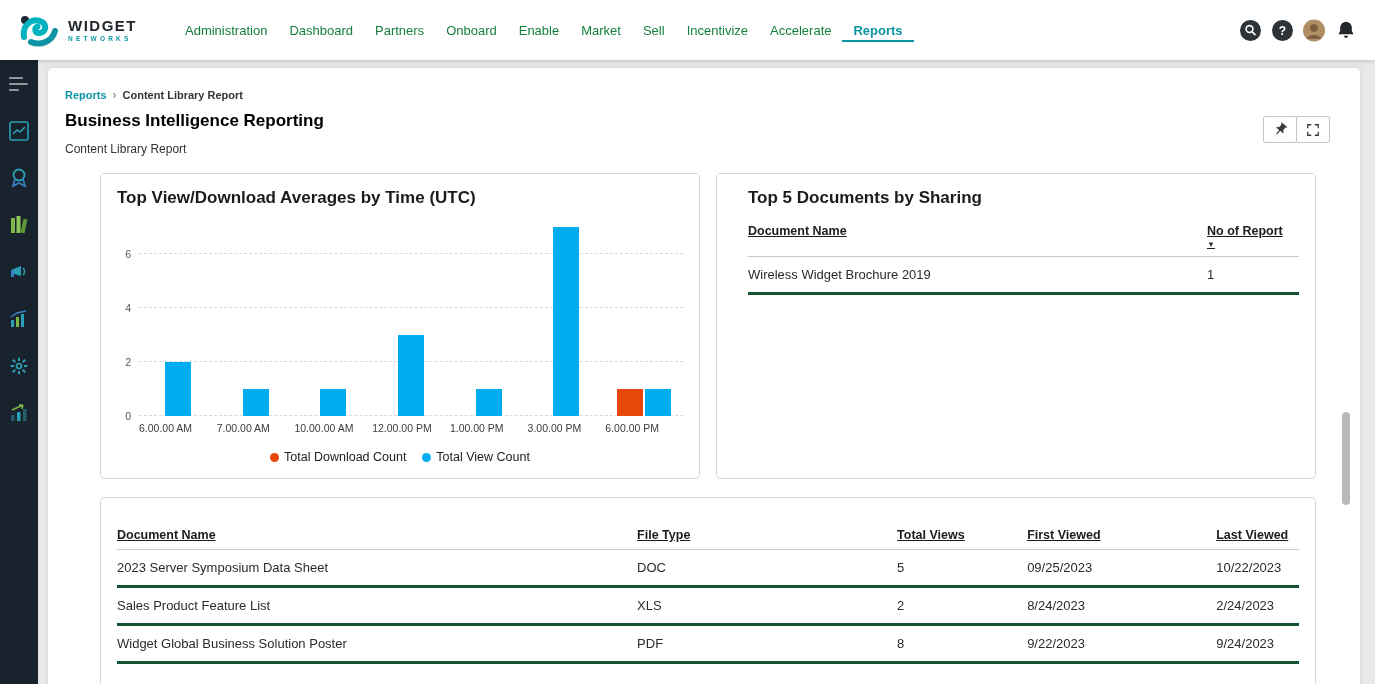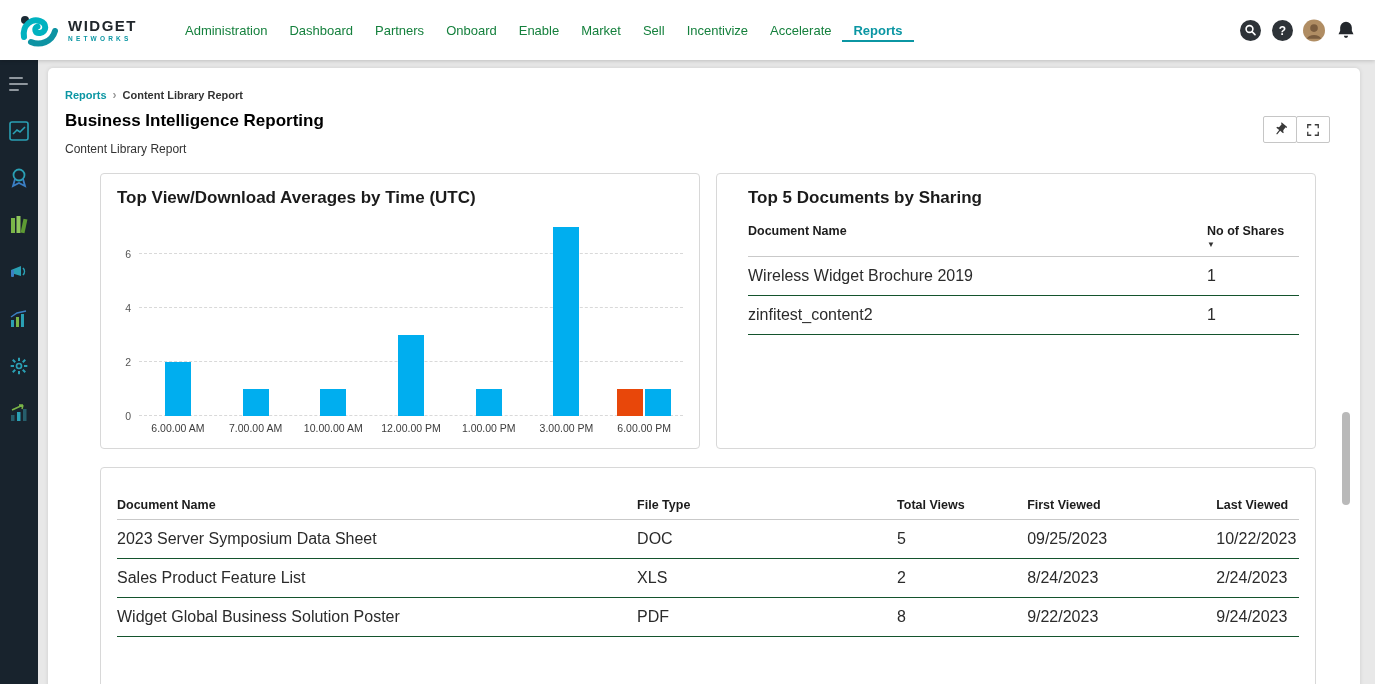--- a/index.html
+++ b/index.html
@@ -72,31 +72,31 @@
   
   .chart-body { display:flex; height:194px; margin-top:14px; }
   .y-axis { position:relative; width:22px; }
   .ytick { position:absolute; right:8; right:8px; font-size:10.5px; color:#555; }
   .plot { flex:1; position:relative; }
   .gridline { position:absolute; left:0; right:0; border-top:1px dashed #d9d9d9; }
   .bars { position:absolute; inset:0; display:flex; align-items:flex-end; z-index:2; }
   .bar-slot { flex:1; display:flex; justify-content:center; align-items:flex-end; gap:2px; height:100%; }
   .bar { width:26px; }
   .x-labels { display:flex; margin-left:22px; margin-top:6px; }
-  .xtick { flex:1; text-align:center; font-size:10.5px; color:#3c3c3c; white-space:nowrap; }
+  .xtick { flex:1; font-size:10.5px; color:#3c3c3c; white-space:nowrap; }
   .legend { display:flex; justify-content:center; gap:16px; margin-top:16px; }
   .legend-item { display:flex; align-items:center; gap:5px; font-size:12.5px; color:#222; }
   .legend-dot { width:9px; height:9px; border-radius:50%; display:inline-block; }
   
   table { width:100%; border-collapse:collapse; margin-top:4px; }
   th {
     text-align:left; font-size:12.5px; font-weight:bold; color:#1c1c1c;
-    padding:12px 0 7px 0; border-bottom:1px solid #c9c9c9; cursor:pointer; vertical-align:top;
-  }
-  td { font-size:16px; color:#2b2b2b; padding:10px 0; border-bottom:1px solid #14532d; }
+    padding:12px 0 7px 0; border-bottom:1px solid #c9c9c9; cursor:pointer; vertical-align:top;text-decoration:underline;
+  }
+  td { font-size:13px; color:#2b2b2b; padding:10px 0; border-bottom:3px solid #14532d; }
   .sort-arrow { display:block; font-size:8px; color:#333; margin-top:2px; }
   .shares-col { width:92px; }
   
   .scrollbar { position:absolute; right:10px; top:0; bottom:0; width:8px; }
   .scroll-thumb { position:absolute; top:344px; width:8px; height:93px; background:#b9b9b9; border-radius:4px; }
 </style>
 </head>
 <body>
 
 <header>
@@ -293,45 +293,51 @@
       </div>
       <div class="x-labels">
           <div class="xtick">6.00.00 AM</div>
           <div class="xtick">7.00.00 AM</div>
           <div class="xtick">10.00.00 AM</div>
           <div class="xtick">12.00.00 PM</div>
           <div class="xtick">1.00.00 PM</div>
           <div class="xtick">3.00.00 PM</div>
           <div class="xtick">6.00.00 PM</div>
         </div>
+      <div class="legend">
+          <div class="legend-item">
+            <span class="legend-dot" style="background: rgb(232, 71, 10);"></span>
+            <span>Total Download Count</span>
+          </div>
+          <div class="legend-item">
+            <span class="legend-dot" style="background: rgb(0, 174, 239);"></span>
+            <span>Total View Count</span>
+          </div>
+        </div>
     </section>
 
     <section class="card sharing-card">
       <h2>Top 5 Documents by Sharing</h2>
       <table>
         <colgroup>
             <col>
             <col class="shares-col">
           </colgroup>
         <thead>
           <tr>
             <th>Document Name</th>
             <th>
-              <span>No of Shares</span>
+              <span>No of Report</span>
               <span class="sort-arrow">▼</span>
             </th>
           </tr>
         </thead>
         <tbody>
             <tr>
               <td>Wireless Widget Brochure 2019</td>
-              <td>1</td>
-            </tr>
-            <tr>
-              <td>zinfitest_content2</td>
               <td>1</td>
             </tr>
           </tbody>
       </table>
     </section>
   </div>
 
   <section class="card views-card">
     <table>
       <colgroup>

